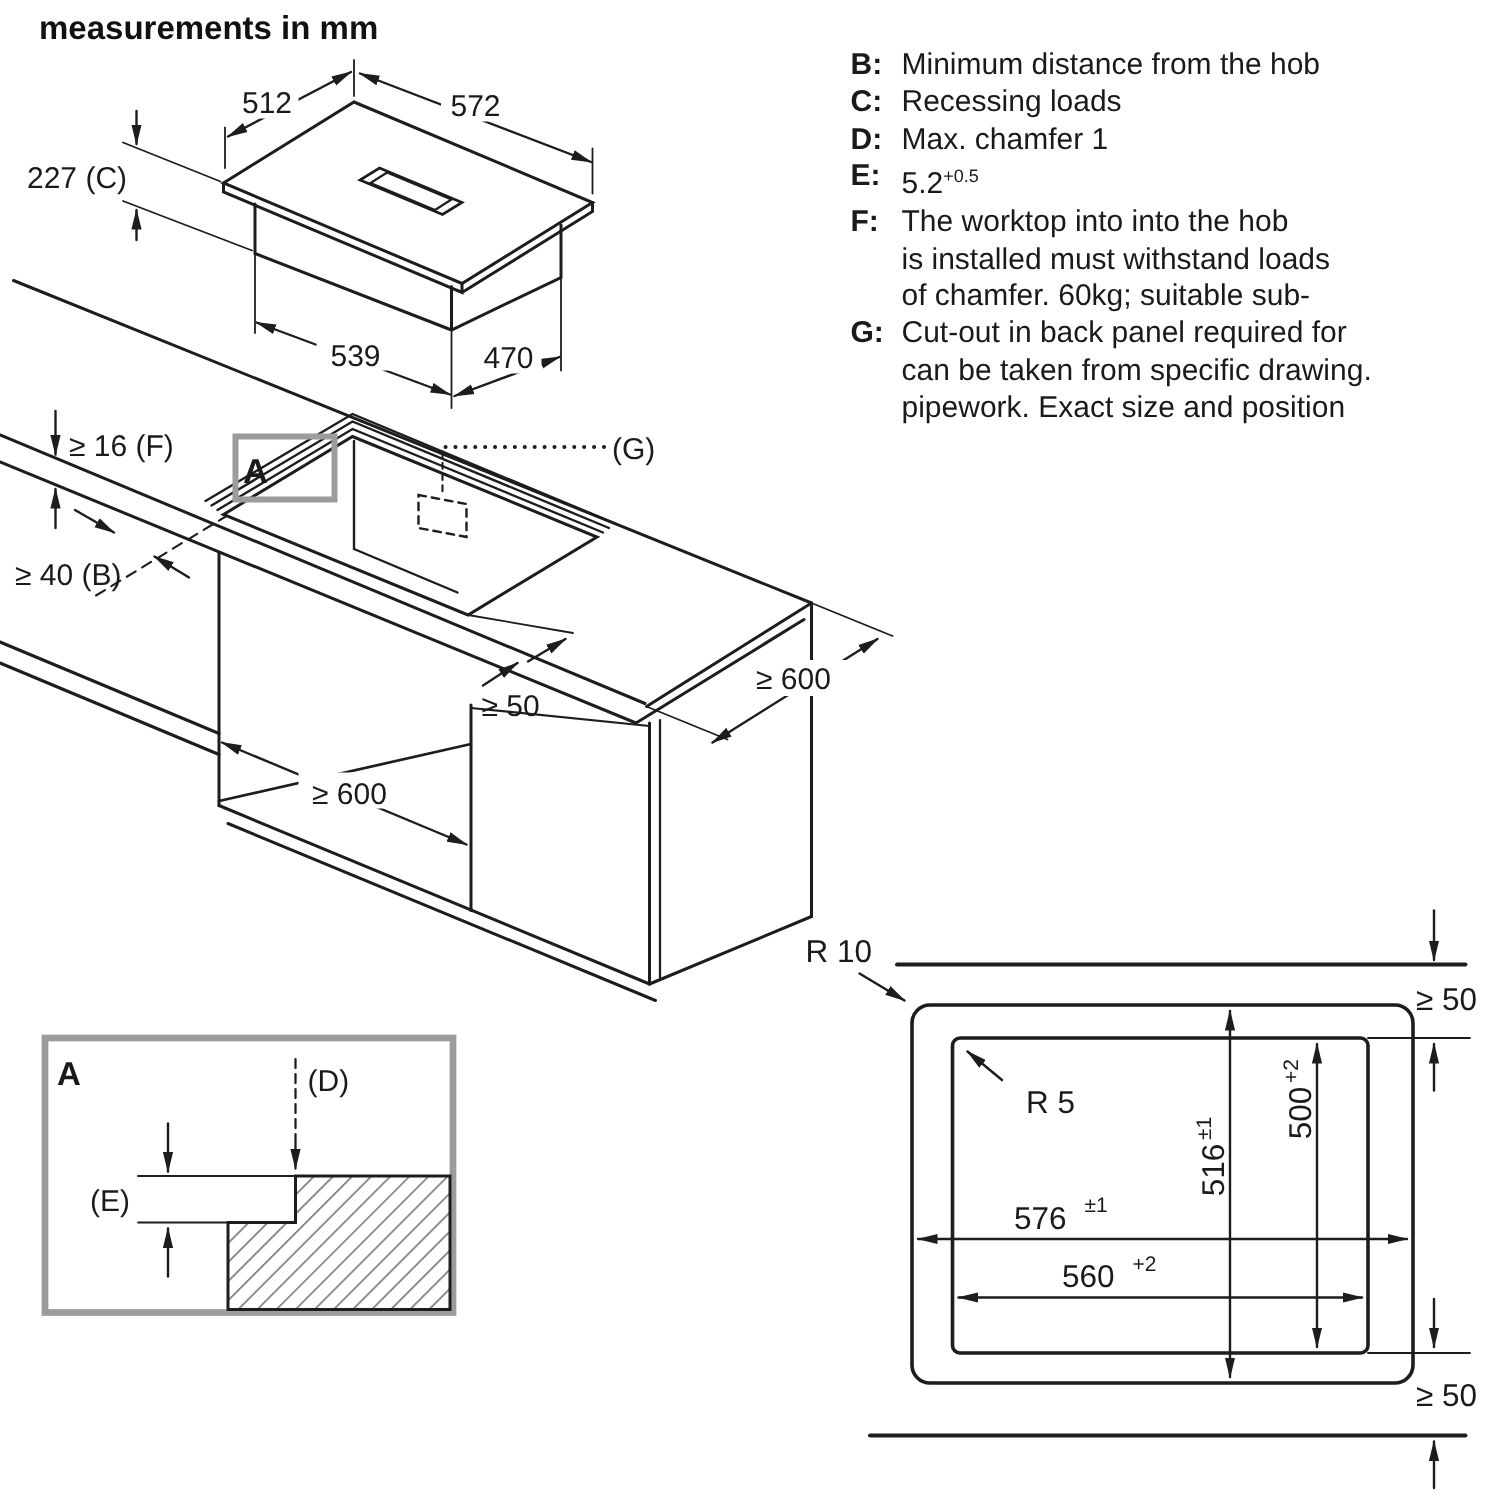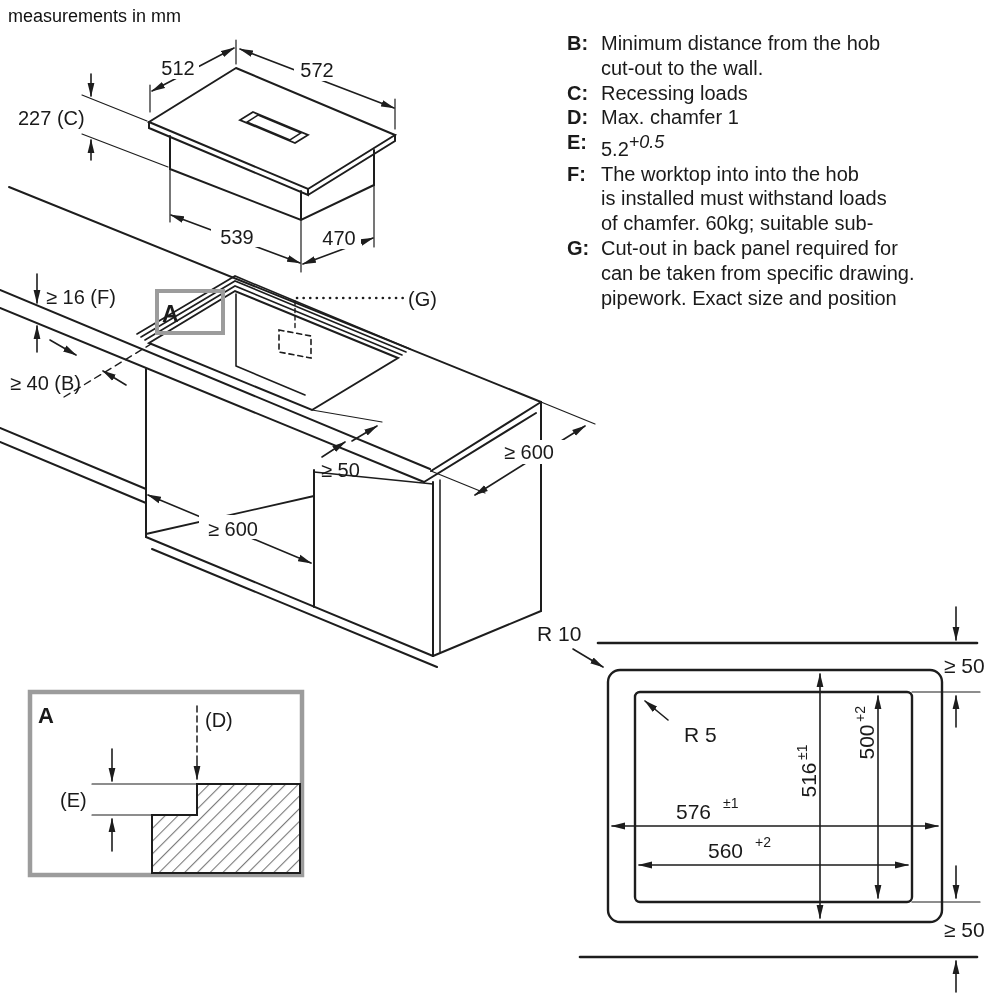--- a/index.html
+++ b/index.html
@@ -1,23 +1,23 @@
 <!DOCTYPE html>
 <html><head>
 <meta charset="utf-8">
 <style>
   html,body{margin:0;padding:0;background:#fff;}
   #stage{position:relative;width:1000px;height:1000px;background:#ffffff;overflow:hidden;
          font-family:"Liberation Sans",sans-serif;color:#1a1a1a;}
   #stage svg{position:absolute;left:0;top:0;}
-  #page-title{position:absolute;left:8px;top:6px;font-size:18px;color:#111;}
+  #page-title{position:absolute;left:26px;top:6px;font-size:22px;color:#111;font-weight:bold;}
   #legend{position:absolute;left:567px;top:31px;width:425px;font-size:20px;line-height:24.8px;}
   .lrow{display:grid;grid-template-columns:34px 1fr;}
   .lk{font-weight:bold;}
-  .lt sup{font-size:18px;font-style:italic;}
+  .lt sup{font-size:12px;}
   svg text{fill:#1a1a1a;font-family:"Liberation Sans",sans-serif;}
 </style>
 </head>
 <body>
 
 <div id="stage">
 
 <svg width="1000" height="1000" viewBox="0 0 1000 1000">
   <defs>
     <marker id="ah" viewBox="0 0 14 8" markerWidth="14" markerHeight="8" refX="13" refY="4" orient="auto-start-reverse" markerUnits="userSpaceOnUse">
@@ -171,24 +171,20 @@
 </svg>
 
 <div id="page-title">measurements in mm</div>
 
 <div id="legend">
   <div class="lrow">
         <span class="lk">B:</span>
         <span class="lt">Minimum distance from the hob</span>
       </div>
   <div class="lrow">
-        <span class="lk"></span>
-        <span class="lt">cut-out to the wall.</span>
-      </div>
-  <div class="lrow">
         <span class="lk">C:</span>
         <span class="lt">Recessing loads</span>
       </div>
   <div class="lrow">
         <span class="lk">D:</span>
         <span class="lt">Max. chamfer 1</span>
       </div>
   <div class="lrow">
         <span class="lk">E:</span>
         <span class="lt"><span>5.2</span><sup>+0.5</sup></span>

